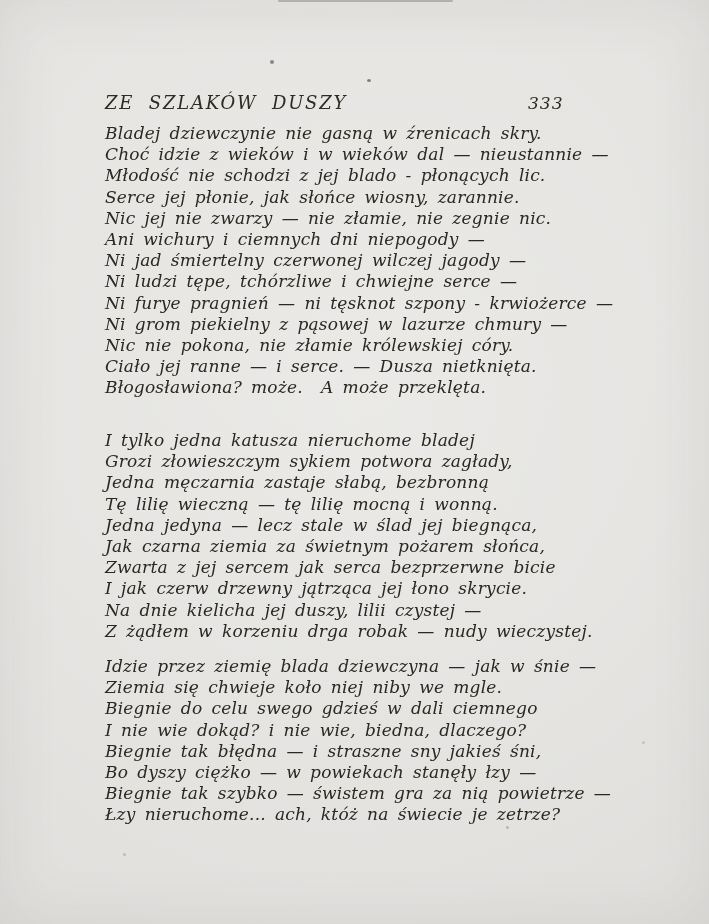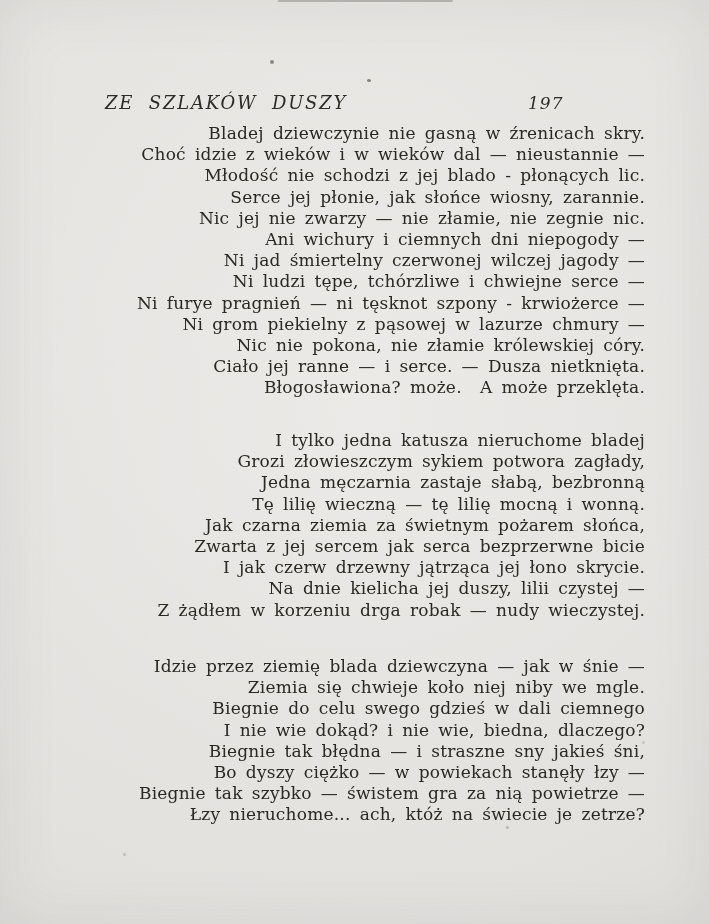--- a/index.html
+++ b/index.html
@@ -53,27 +53,27 @@
   }
   .stanza {
     position: absolute;
     left: 105px;
     width: 540px;
   }
   .stanza-1 { top: 123px; }
   .stanza-2 { top: 430px; }
   .stanza-3 { top: 656px; }
   .poem-line {
+    font-style: italic;
     font-size: 17px;
     line-height: 21.2px;
     letter-spacing: 0.2px;
     word-spacing: 3.5px;
     white-space: pre;
     color: #2b2822;
-    text-align: right;
   }
   
   .speck {
     position: absolute;
     background: #6b6862;
     border-radius: 50%;
   }
   .speck-a { left: 270px; top: 60px; width: 4px; height: 4px; opacity: .75; }
   .speck-b { left: 367px; top: 79px; width: 4px; height: 3px; opacity: .8; }
   .speck-c { left: 506px; top: 826px; width: 3px; height: 3px; opacity: .35; }
@@ -94,21 +94,21 @@
 
   <div class="edge-smudge"></div>
   <div class="speck speck-a"></div>
   <div class="speck speck-b"></div>
   <div class="speck speck-c"></div>
   <div class="speck speck-d"></div>
   <div class="speck speck-e"></div>
 
   <div class="header">
     <span class="running-title">ZE SZLAKÓW DUSZY</span>
-    <span class="page-number">197</span>
+    <span class="page-number">333</span>
   </div>
 
   <div class="stanza stanza-1">
     <div class="poem-line">Bladej dziewczynie nie gasną w źrenicach skry.</div>
     <div class="poem-line">Choć idzie z wieków i w wieków dal — nieustannie —</div>
     <div class="poem-line">Młodość nie schodzi z jej blado - płonących lic.</div>
     <div class="poem-line">Serce jej płonie, jak słońce wiosny, zarannie.</div>
     <div class="poem-line">Nic jej nie zwarzy — nie złamie, nie zegnie nic.</div>
     <div class="poem-line">Ani wichury i ciemnych dni niepogody —</div>
     <div class="poem-line">Ni jad śmiertelny czerwonej wilczej jagody —</div>
@@ -118,20 +118,21 @@
     <div class="poem-line">Nic nie pokona, nie złamie królewskiej córy.</div>
     <div class="poem-line">Ciało jej ranne — i serce. — Dusza nietknięta.</div>
     <div class="poem-line">Błogosławiona? może.  A może przeklęta.</div>
   </div>
 
   <div class="stanza stanza-2">
     <div class="poem-line">I tylko jedna katusza nieruchome bladej</div>
     <div class="poem-line">Grozi złowieszczym sykiem potwora zagłady,</div>
     <div class="poem-line">Jedna męczarnia zastaje słabą, bezbronną</div>
     <div class="poem-line">Tę lilię wieczną — tę lilię mocną i wonną.</div>
+    <div class="poem-line">Jedna jedyna — lecz stale w ślad jej biegnąca,</div>
     <div class="poem-line">Jak czarna ziemia za świetnym pożarem słońca,</div>
     <div class="poem-line">Zwarta z jej sercem jak serca bezprzerwne bicie</div>
     <div class="poem-line">I jak czerw drzewny jątrząca jej łono skrycie.</div>
     <div class="poem-line">Na dnie kielicha jej duszy, lilii czystej —</div>
     <div class="poem-line">Z żądłem w korzeniu drga robak — nudy wieczystej.</div>
   </div>
 
   <div class="stanza stanza-3">
     <div class="poem-line">Idzie przez ziemię blada dziewczyna — jak w śnie —</div>
     <div class="poem-line">Ziemia się chwieje koło niej niby we mgle.</div>

